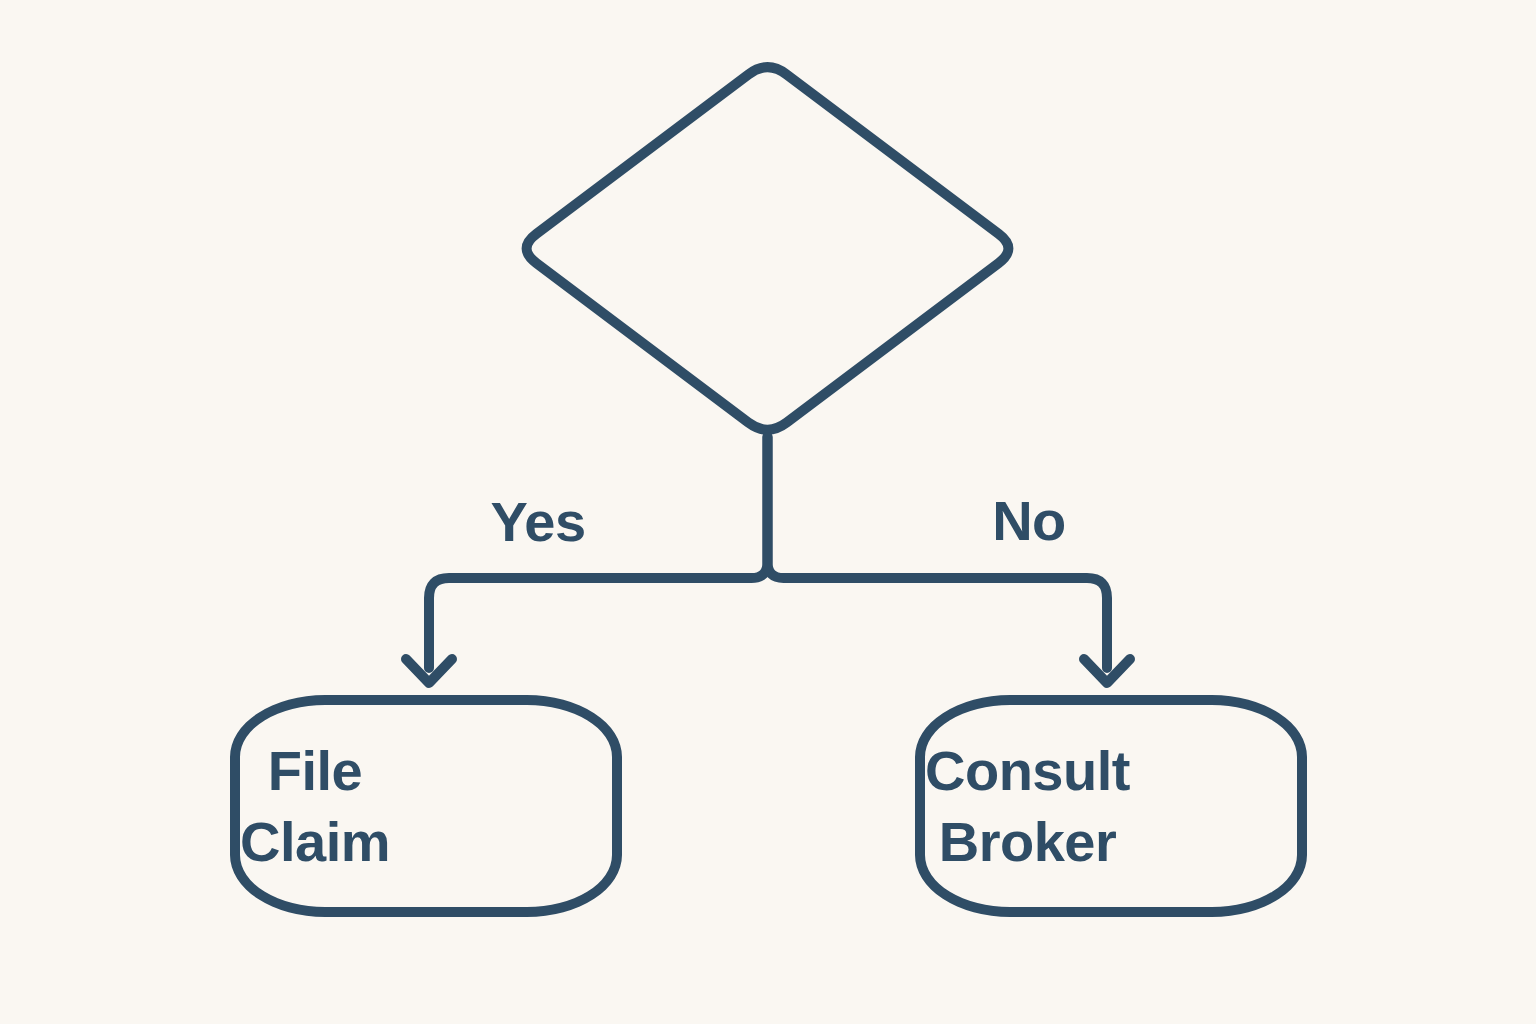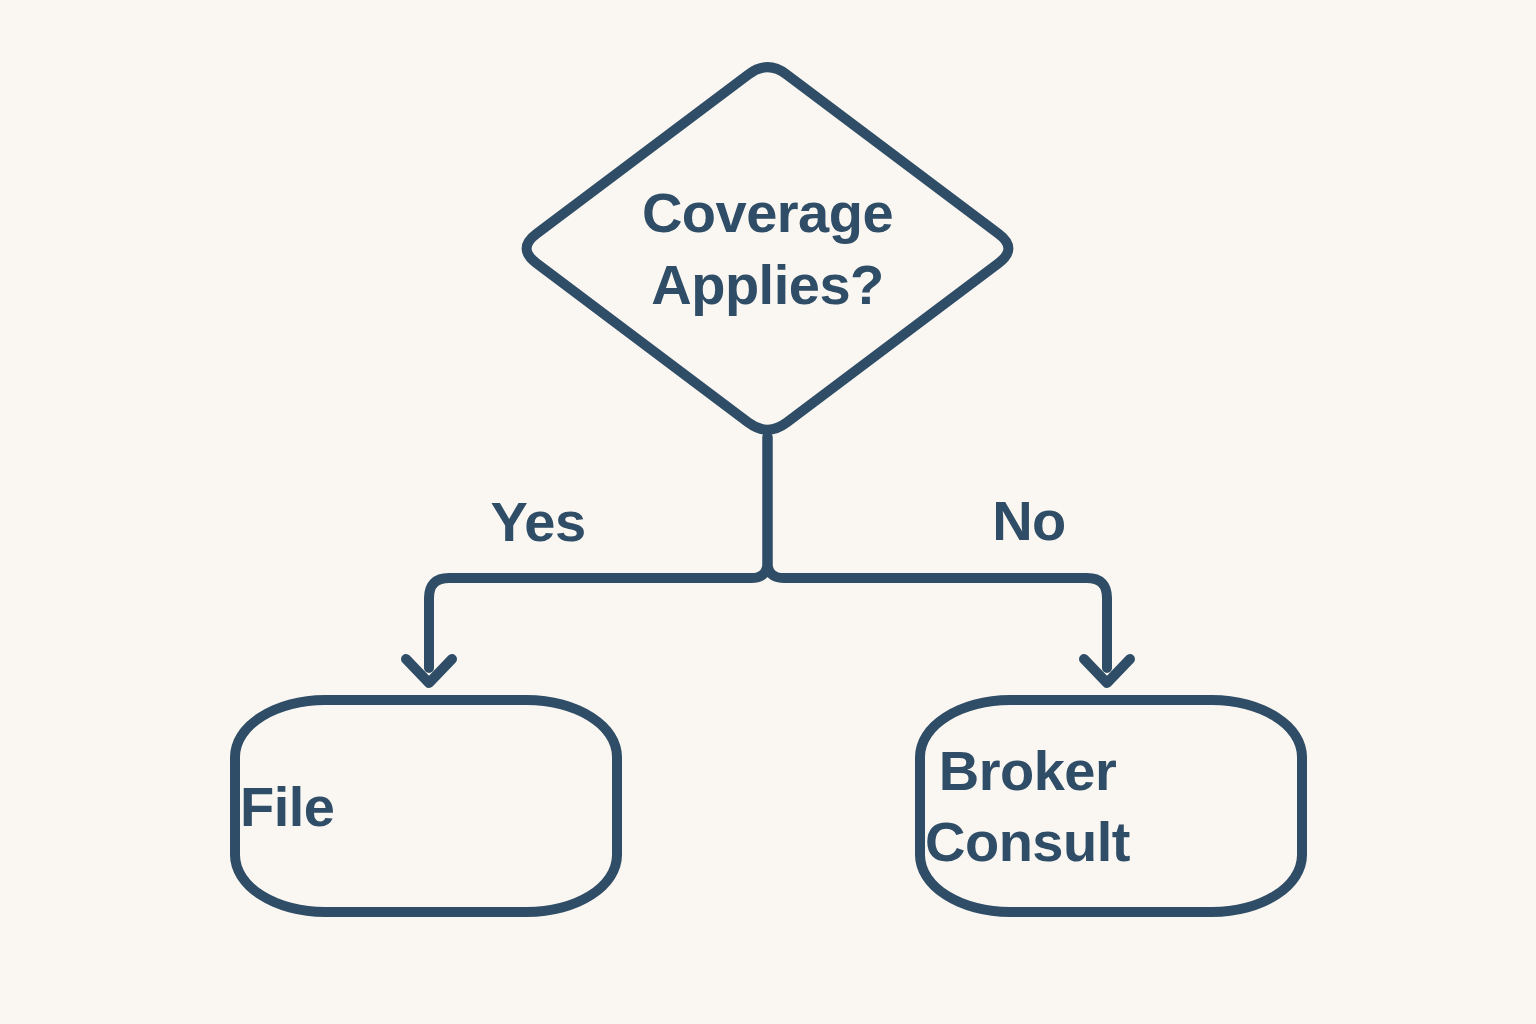--- a/index.html
+++ b/index.html
@@ -85,34 +85,31 @@
     <path d="M 767.5 437 L 767.5 562
              Q 767.5 578 783.5 578
              L 1087 578
              Q 1107 578 1107 598
              L 1107 668"></path>
 
     <path d="M 406 659 L 429 683 L 452 659"></path>
     <path d="M 1084 659 L 1107 683 L 1130 659"></path>
   </svg>
 
-  <div class="label decision-label">
-    <span>Coverage</span>
-    <span>Applies?</span>
-  </div>
 
   <div class="label branch-label yes">Yes</div>
   <div class="label branch-label no">No</div>
 
   <div class="outcome-box left">
     <div class="label" style="position:static;">
       <span>File</span>
+      <span>Claim</span>
     </div>
   </div>
 
   <div class="outcome-box right">
     <div class="label" style="position:static;">
+      <span>Consult</span>
       <span>Broker</span>
-      <span>Consult</span>
     </div>
   </div>
 
 </div>
 
 </body></html>

